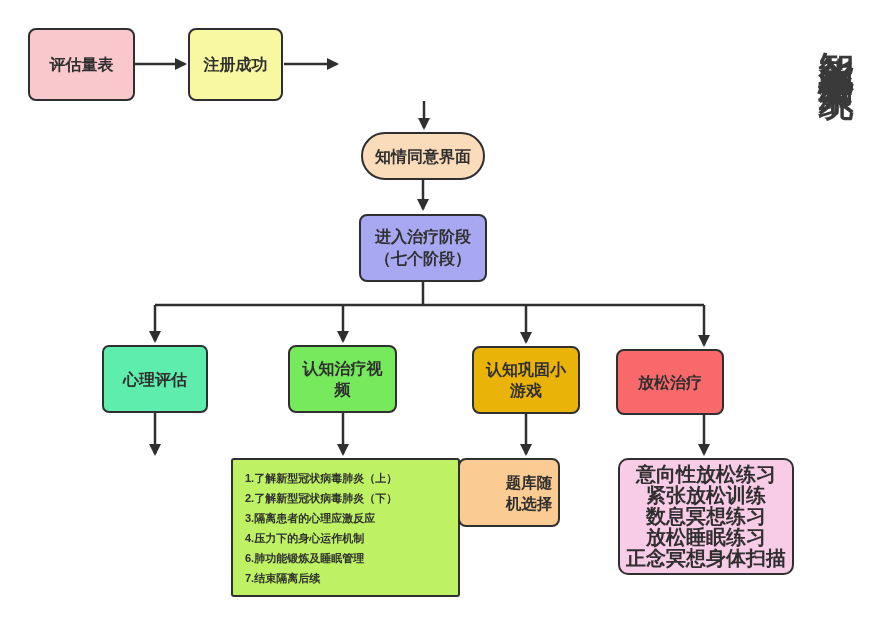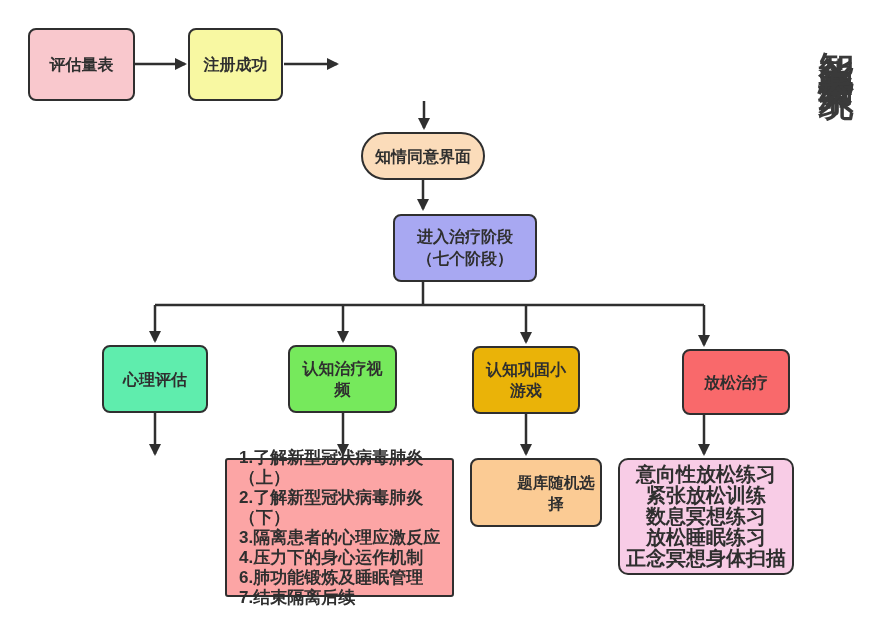--- a/index.html
+++ b/index.html
@@ -34,34 +34,34 @@
     white-space: pre-line;
     z-index: 2;
   }
   
   #n-register      { left: 28px;  top: 28px;  width: 107px; height: 73px; background: #f9c8cd; }
   #n-success       { left: 188px; top: 28px;  width: 95px;  height: 73px; background: #f8f8a2; }
   #n-login         { left: 342px; top: 28px;  width: 164px; height: 73px; background: #8dee9c; }
   
   #n-consent       { left: 361px; top: 132px; width: 124px; height: 48px; background: #fbdcba; border-radius: 24px; }
   
-  #n-treatment     { left: 359px; top: 214px; width: 144px; height: 68px; background: #a8a8f2; line-height: 22px; margin-left: 34px; }
+  #n-treatment     { left: 359px; top: 214px; width: 128px; height: 68px; background: #a8a8f2; line-height: 22px; }
   
-  #n-psych-eval    { left: 102px; top: 345px; width: 106px; height: 68px; background: #5fedad; }
+  #n-psych-eval    { left: 102px; top: 345px; width: 106px; height: 68px; background: #5fedad; border-radius: 7px; }
   #n-video         { left: 288px; top: 345px; width: 109px; height: 68px; background: #76e95c; }
   #n-game          { left: 472px; top: 346px; width: 108px; height: 68px; background: #eab308; }
-  #n-relax         { left: 682px; top: 349px; width: 108px; height: 66px; background: #f9696b; }
+  #n-relax         { left: 616px; top: 349px; width: 108px; height: 66px; background: #f9696b; }
   
   #n-hexagon       { left: 103px; top: 458px; width: 107px; height: 64px; border: none; background: transparent; border-radius: 0; }
   #n-hexagon svg   { position: absolute; left: 0; top: 0; }
   #n-hexagon .hex-label { position: relative; font-size: 15px; line-height: 19px; }
-  #n-video-list    { left: 225px; top: 458px; width: 229px; height: 139px; background: #fca5a5; border-radius: 3px;
+  #n-video-list    { left: 231px; top: 458px; width: 229px; height: 139px; background: #bef264; border-radius: 3px;
                      justify-content: flex-start; align-items: center; text-align: left;
-                     font-size: 17px; line-height: 20px; padding: 8px 8px 8px 12px; }
-  #n-question-bank { left: 470px; top: 458px; width: 132px; height: 69px; background: #fbcb94; font-size: 15.5px; padding-left: 40px; }
+                     font-size: 11px; line-height: 20px; padding: 8px 8px 8px 12px; }
+  #n-question-bank { left: 458px; top: 458px; width: 102px; height: 69px; background: #fbcb94; font-size: 15.5px; padding-left: 40px; }
   #n-relax-list    { left: 618px; top: 458px; width: 176px; height: 117px; background: #f8cce6; border-radius: 10px;
                      font-size: 20px; line-height: 21px; }
   
   #vertical-title {
     position: absolute;
     left: 812px; top: 24px;
     height: 380px;
     writing-mode: vertical-rl;
     text-orientation: upright;
     font-size: 35px;

